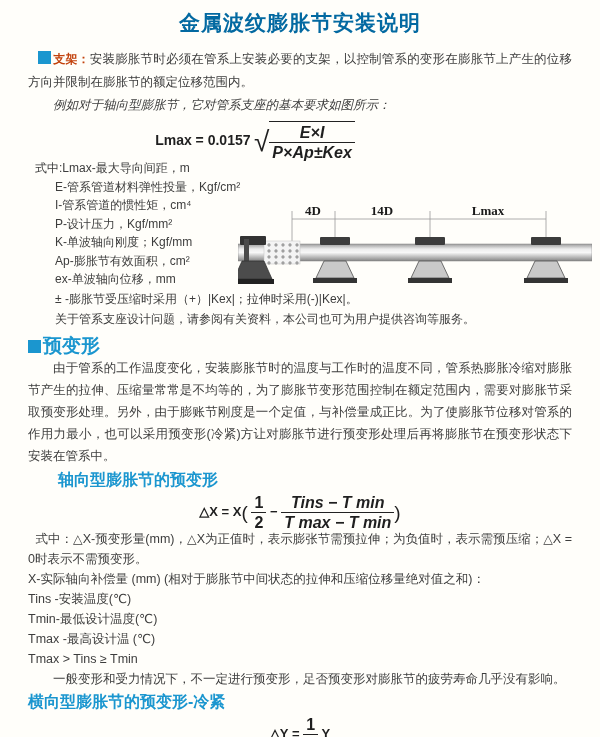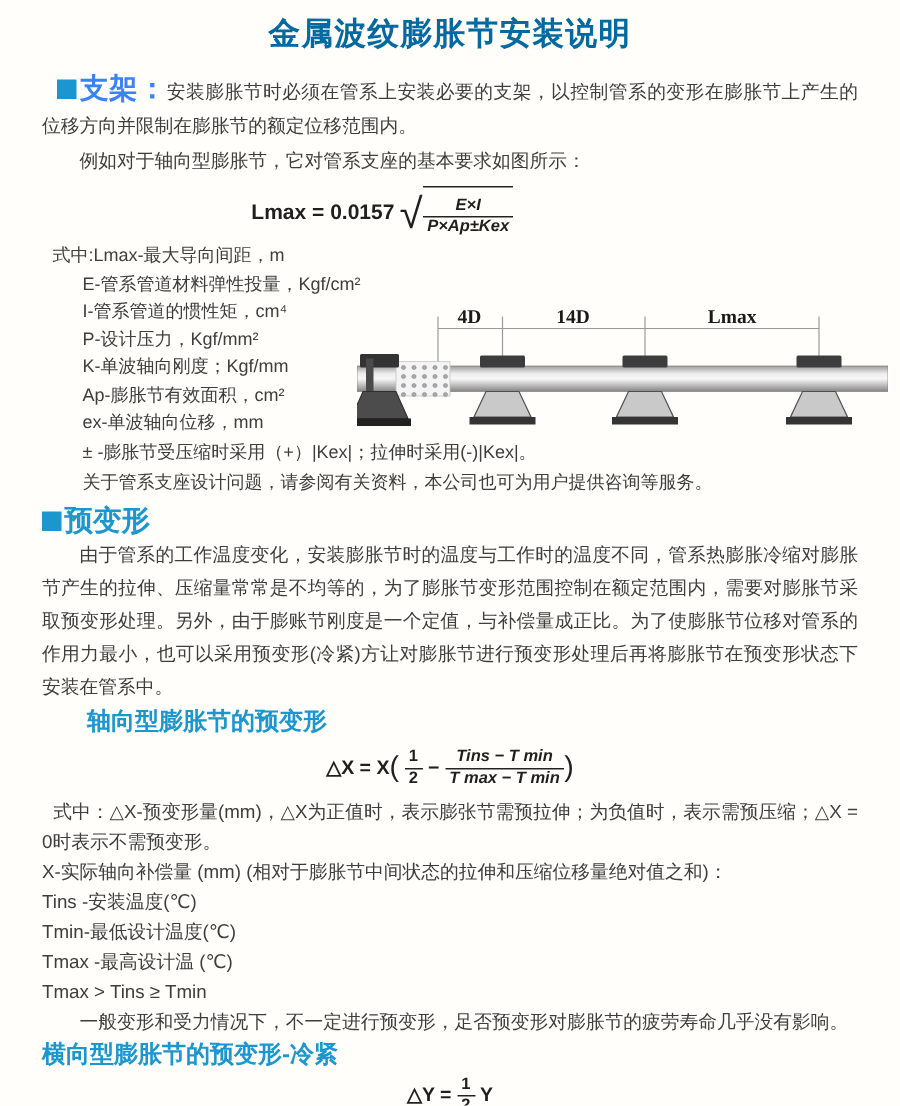--- a/index.html
+++ b/index.html
@@ -10,34 +10,34 @@
     color:#3d3d3d;
     font-size:12.5px;
   }
   .page { position:relative; width:600px; height:737px; padding:0 28px; }
 
   .title {
     margin-top:10px; font-size:21px; line-height:26px;
     text-align:center; font-weight:bold; color:#0369a1; letter-spacing:1px;
   }
 
-  .sec-label { color:#3b82f6; font-size:19px; font-weight:bold; }
+  .sec-label { color:#c2410c; font-size:12px; font-weight:bold; }
   .sq { display:inline-block; width:13px; height:13px; background:#1b96cf;
         margin-right:2px; vertical-align:-1px; }
 
   .p-support { margin-top:12px; line-height:23px; text-indent:0.8em; text-align:justify; }
-  .p-example { line-height:23px; text-indent:2em; }
+  .p-example { line-height:23px; text-indent:2em;font-style:italic; }
 
   
   .fm { text-align:center; font-family:Liberation Sans, sans-serif;
         font-weight:bold; color:#1f1f1f; }
   .fm-1 { margin:4px 0 2px; height:36px; line-height:36px; padding-right:90px; }
   .fm-lhs { font-size:14px; }
   .frac { display:inline-block; vertical-align:middle; text-align:center;
-          font-size:11px; line-height:1.2; }
+          font-size:16px; line-height:1.2; }
   .fr-top { display:block; border-bottom:1px solid #222; padding:0 3px; }
   .fr-bot { display:block; padding:0 3px; }
   .it { font-style:italic; }
   .rad-sym { font-size:28px; font-weight:normal; vertical-align:middle; }
   .rad-body { display:inline-block; vertical-align:middle; border-top:1.5px solid #222; padding-top:1px; }
   .rad-body .fr-top { border-bottom-color:#222; }
   .paren { font-size:19px; font-weight:normal; vertical-align:middle; }
 
   
   .defs1 { margin-top:2px; font-size:12px; }

